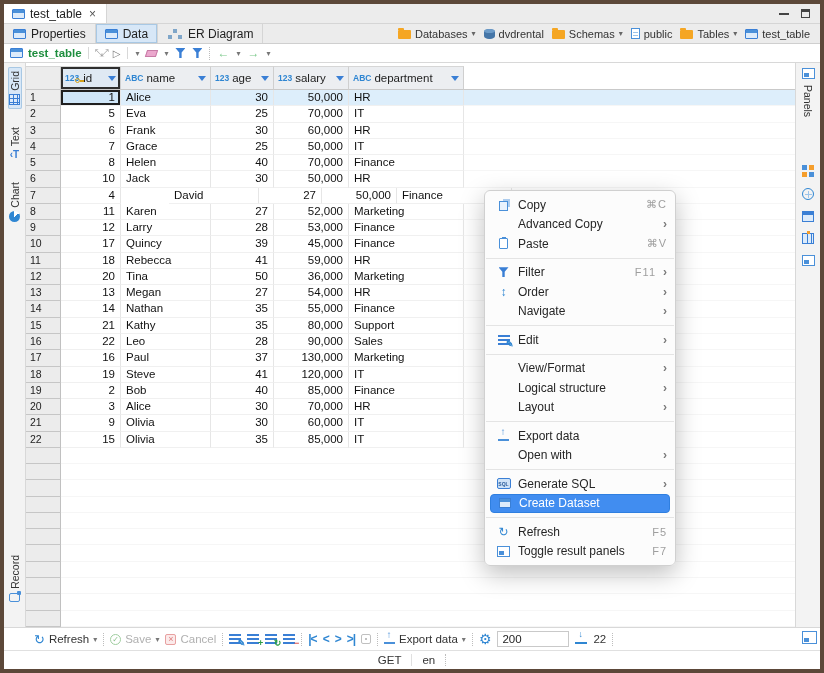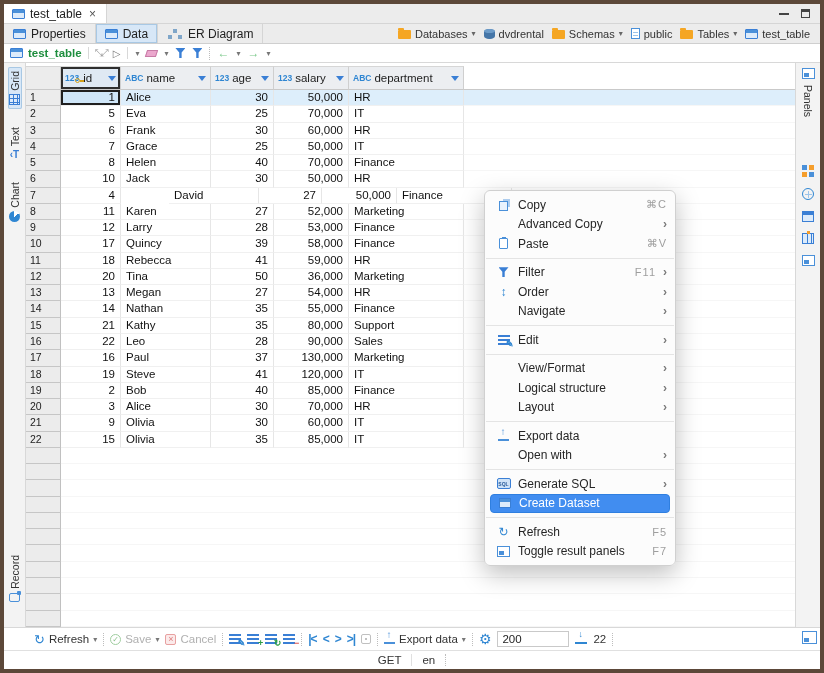--- a/index.html
+++ b/index.html
@@ -375,21 +375,21 @@
               <div class="g-cell num" style="width: 63px;">28</div>
               <div class="g-cell num" style="width: 75px;">53,000</div>
               <div class="g-cell" style="width: 115px;">Finance</div>
               <div class="g-fill"></div>
             </div>
             <div class="g-row">
               <div class="rn-cell">10</div>
               <div class="g-cell num" style="width: 60px;">17</div>
               <div class="g-cell" style="width: 90px;">Quincy</div>
               <div class="g-cell num" style="width: 63px;">39</div>
-              <div class="g-cell num" style="width: 75px;">58,000</div>
+              <div class="g-cell num" style="width: 75px;">45,000</div>
               <div class="g-cell" style="width: 115px;">Finance</div>
               <div class="g-fill"></div>
             </div>
             <div class="g-row">
               <div class="rn-cell">11</div>
               <div class="g-cell num" style="width: 60px;">18</div>
               <div class="g-cell" style="width: 90px;">Rebecca</div>
               <div class="g-cell num" style="width: 63px;">41</div>
               <div class="g-cell num" style="width: 75px;">59,000</div>
               <div class="g-cell" style="width: 115px;">HR</div>

